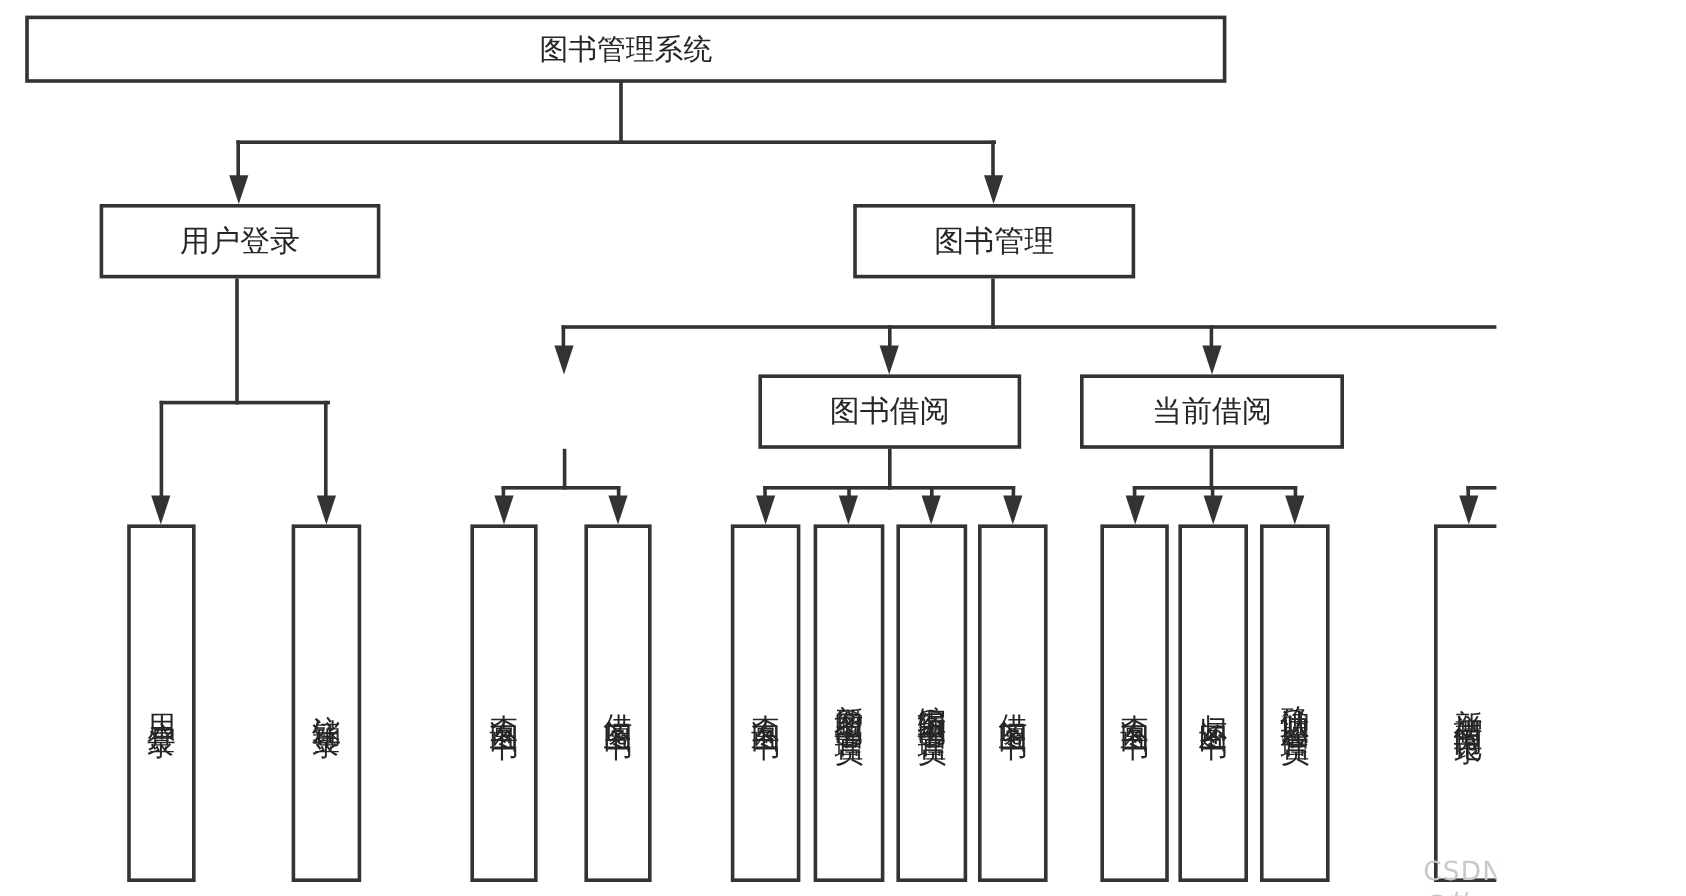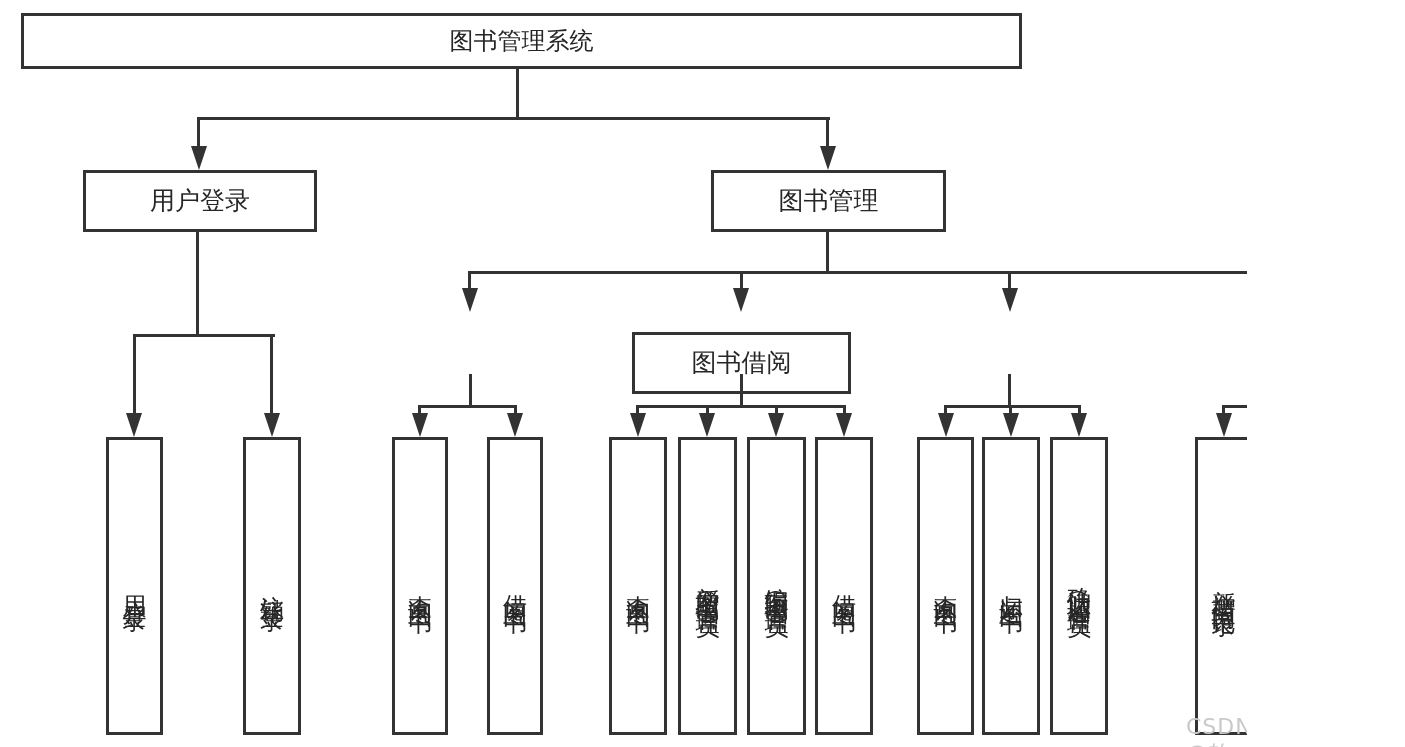--- a/index.html
+++ b/index.html
@@ -82,21 +82,22 @@
   <div class="hl" style="left:468px; top:271px; width:814px;"></div>
   <div class="vl" style="left:468px; top:271px; height:20px;"></div>
   <div class="arrow" style="left:462px; top:288px;"></div>
   <div class="vl" style="left:740px; top:271px; height:20px;"></div>
   <div class="arrow" style="left:733px; top:288px;"></div>
   <div class="vl" style="left:1008px; top:271px; height:20px;"></div>
   <div class="arrow" style="left:1002px; top:288px;"></div>
   <div class="vl" style="left:1278px; top:271px; height:20px;"></div>
   <div class="arrow" style="left:1272px; top:288px;"></div>
 
-  <div class="node" style="left:632px; top:312px; width:219px; height:62px;margin-top:20px;">图书借阅</div>
+  <div class="node" style="left:632px; top:312px; width:219px; height:62px;">图书借阅</div>
+  <div class="node" style="left:900px; top:312px; width:220px; height:62px;">当前借阅</div>
 
   <div class="vl" style="left:469px; top:374px; height:34px;"></div>
   <div class="hl" style="left:418px; top:405px; width:99px;"></div>
   <div class="vl" style="left:418px; top:405px; height:12px;"></div>
   <div class="arrow" style="left:412px; top:413px;"></div>
   <div class="vl" style="left:514px; top:405px; height:12px;"></div>
   <div class="arrow" style="left:507px; top:413px;"></div>
 
   <div class="vl" style="left:740px; top:374px; height:34px;"></div>
   <div class="hl" style="left:636px; top:405px; width:210px;"></div>

